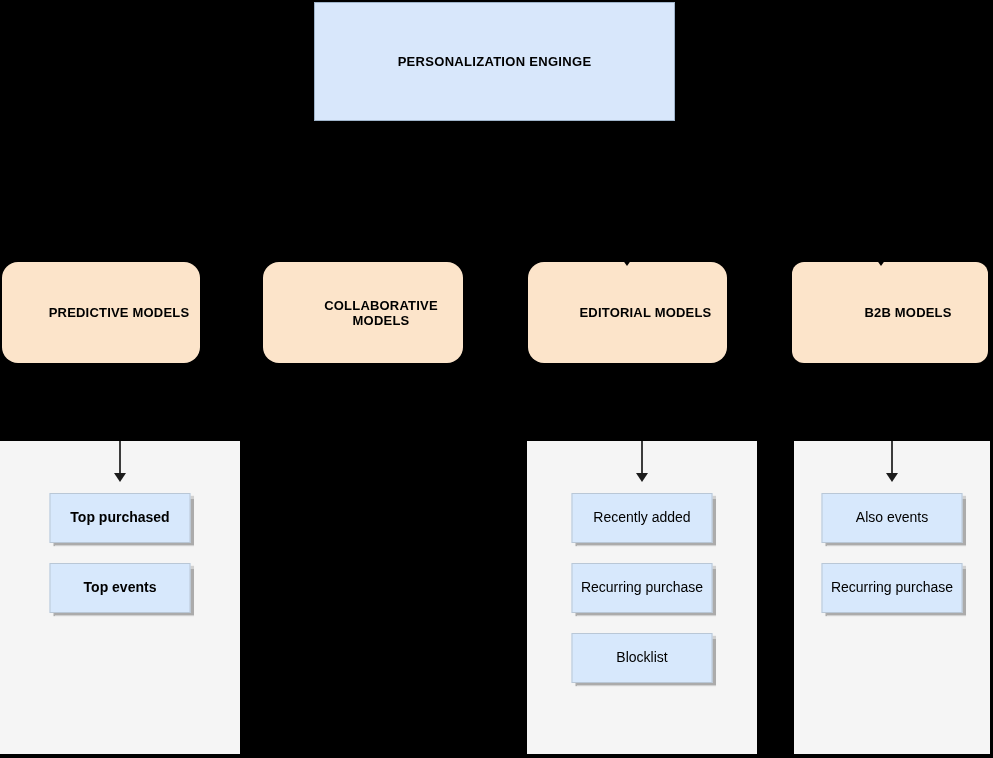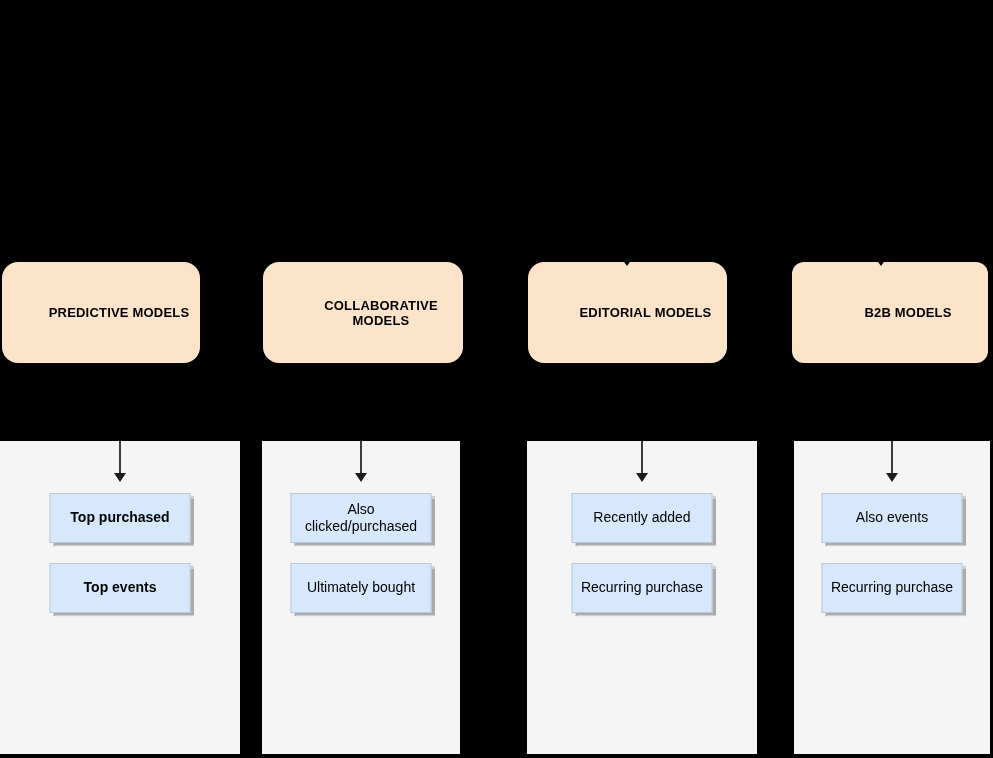--- a/index.html
+++ b/index.html
@@ -71,20 +71,23 @@
   }
   .leaf-row-0{top:52px;}
   .leaf-row-1{top:122px;}
   .leaf-row-2{top:192px;}
 </style>
 </head>
 <body>
 
 <div class="stage">
 
+  <div class="root-box">
+    <span class="lbl">PERSONALIZATION ENGINGE</span>
+  </div>
 
   <div class="cat-box cat-predictive">
     <span class="lbl">PREDICTIVE MODELS</span>
   </div>
   <div class="cat-box cat-editorial">
     <span class="lbl">EDITORIAL MODELS</span>
   </div>
   <div class="cat-box cat-collaborative">
     <span class="lbl">COLLABORATIVE MODELS</span>
   </div>
@@ -101,43 +104,34 @@
       <div class="head"></div>
     </div>
     <div class="leaf leaf-row-0">
       <span class="lbl">Top purchased</span>
     </div>
     <div class="leaf leaf-row-1">
       <span class="lbl">Top events</span>
     </div>
   </div>
 
-  <div class="panel panel-2">
-    <div class="arrow">
-      <div class="shaft"></div>
-      <div class="head"></div>
-    </div>
-    <div class="leaf leaf-row-0">
-      <span class="lbl">Also clicked/purchased</span>
-    </div>
-    <div class="leaf leaf-row-1">
-      <span class="lbl">Ultimately bought</span>
-    </div>
-  </div>
 
   <div class="panel panel-3">
     <div class="arrow">
       <div class="shaft"></div>
       <div class="head"></div>
     </div>
     <div class="leaf leaf-row-0">
       <span class="lbl">Recently added</span>
     </div>
     <div class="leaf leaf-row-1">
       <span class="lbl">Recurring purchase</span>
+    </div>
+    <div class="leaf leaf-row-2">
+      <span class="lbl">Blocklist</span>
     </div>
   </div>
 
   <div class="panel panel-4">
     <div class="arrow">
       <div class="shaft"></div>
       <div class="head"></div>
     </div>
     <div class="leaf leaf-row-0">
       <span class="lbl">Also events</span>

